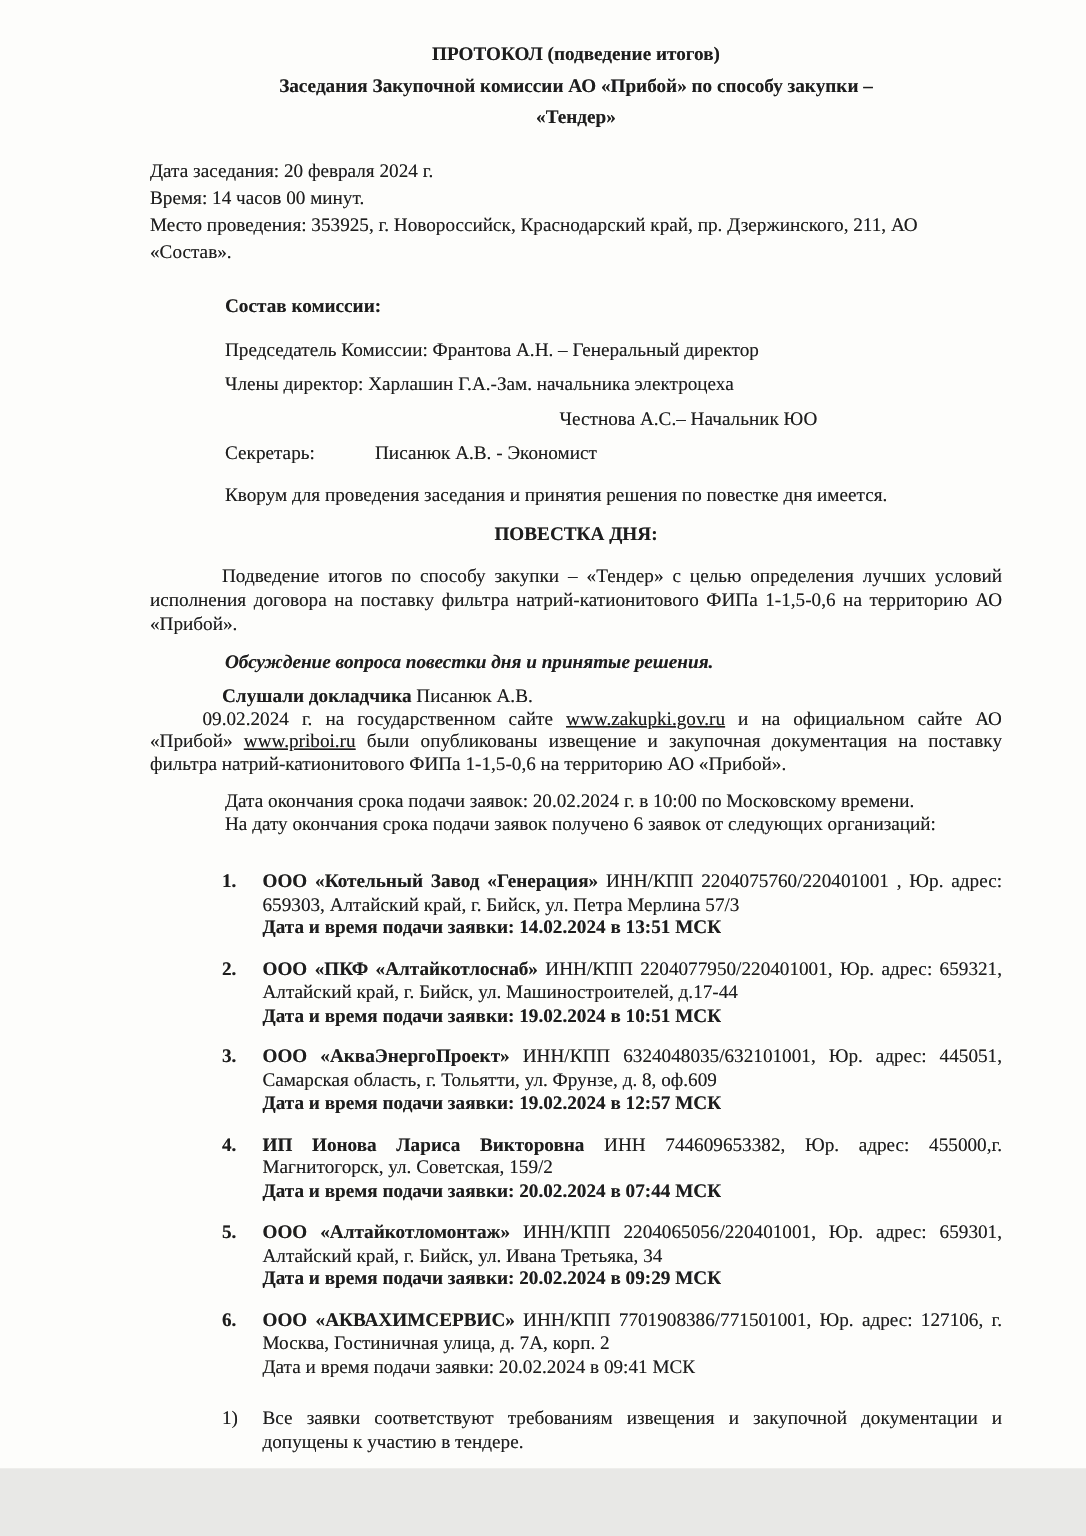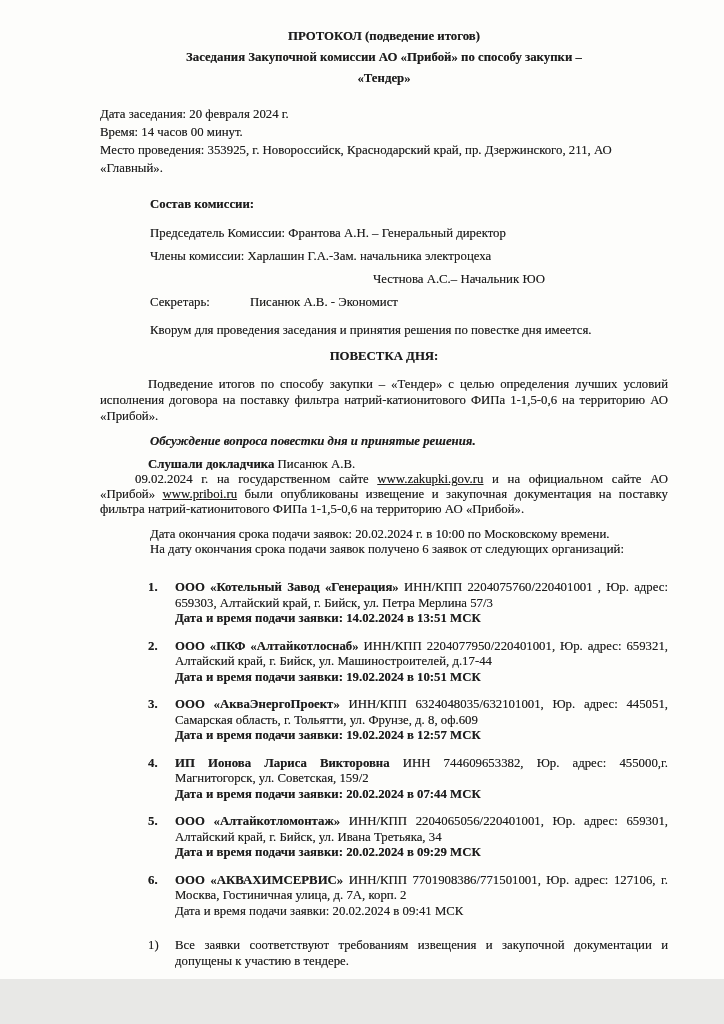--- a/index.html
+++ b/index.html
@@ -146,27 +146,27 @@
 
   <div class="doc-title">
     <div>ПРОТОКОЛ (подведение итогов)</div>
     <div>Заседания Закупочной комиссии АО «Прибой» по способу закупки –</div>
     <div>«Тендер»</div>
   </div>
 
   <div class="meta">
     <div>Дата заседания: 20 февраля 2024 г.</div>
     <div>Время: 14 часов 00 минут.</div>
-    <div>Место проведения: 353925, г. Новороссийск, Краснодарский край, пр. Дзержинского, 211, АО «Главный».</div>
+    <div>Место проведения: 353925, г. Новороссийск, Краснодарский край, пр. Дзержинского, 211, АО «Состав».</div>
   </div>
 
   <div class="commission">
     <div class="commission-heading">Состав комиссии:</div>
     <div class="commission-line">Председатель Комиссии: Франтова А.Н. – Генеральный директор</div>
-    <div class="commission-line">Члены комиссии: Харлашин Г.А.-Зам. начальника электроцеха</div>
+    <div class="commission-line">Члены директор: Харлашин Г.А.-Зам. начальника электроцеха</div>
     <div class="commission-line indented">Честнова А.С.– Начальник ЮО</div>
     <div class="commission-line">
       <span class="secretary-label">Секретарь:</span><span>Писанюк А.В. - Экономист</span>
     </div>
   </div>
 
   <p class="quorum">Кворум для проведения заседания и принятия решения по повестке дня имеется.</p>
 
   <div class="agenda-heading">ПОВЕСТКА ДНЯ:</div>
 

